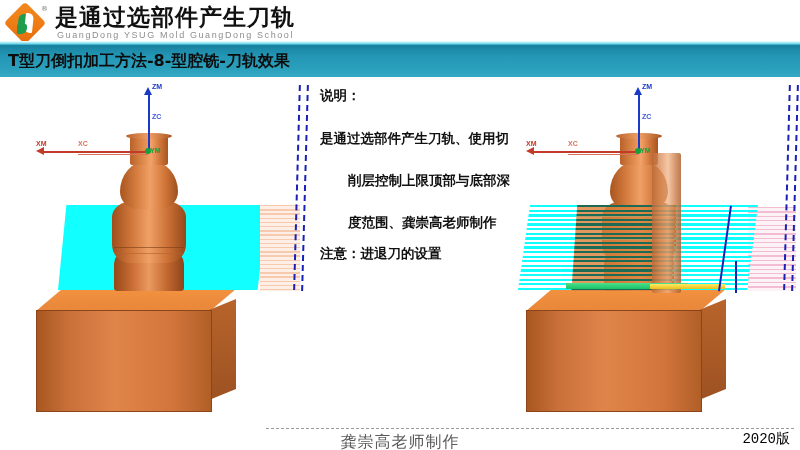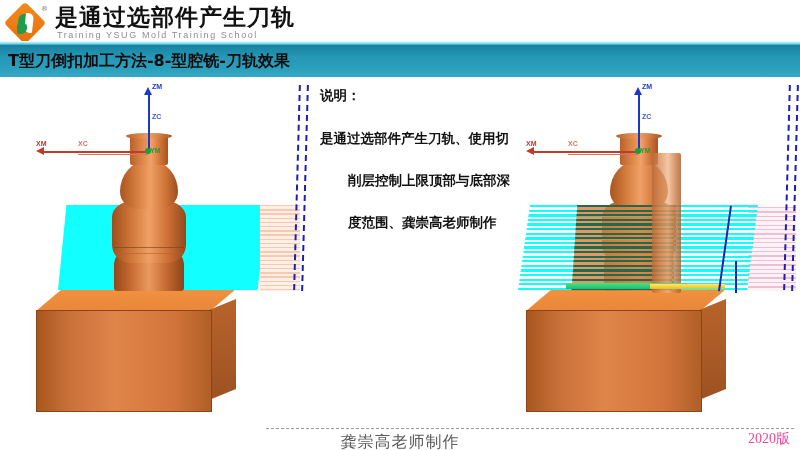--- a/index.html
+++ b/index.html
@@ -230,53 +230,54 @@
     position:absolute;left:266px;top:428px;width:528px;height:0;
     border-top:1px dashed #9a9a9a;
   }
   .foot-center{
     position:absolute;left:0;top:432px;width:800px;text-align:center;
     font-family:"DejaVu Serif","Liberation Serif",serif;
     font-size:16px;font-weight:normal;color:#5b5b5b;letter-spacing:1px;
   }
   .foot-right{
     position:absolute;right:10px;top:430px;
-    font-family:Liberation Serif, serif;
-    font-size:14px;color:#ec4899;
+    font-family:Liberation Mono, monospace;
+    font-size:14px;color:#000000;
   }
 </style>
 </head>
 <body>
 
 <div class="slide">
 
   <div class="header">
     <div class="logo-wrap">
       <div class="logo-diamond"></div>
       <div class="logo-s1"></div>
       <div class="logo-s2"></div>
       <div class="logo-s3"></div>
       <div class="logo-r">®</div>
     </div>
     <div class="brand-cn">是通过选部件产生刀轨</div>
-    <div class="brand-en">Training YSUG Mold Training School</div>
+    <div class="brand-en">GuangDong YSUG Mold GuangDong School</div>
   </div>
 
   <div class="titlebar-top-strip"></div>
   <div class="titlebar"></div>
   <div class="title-text">T型刀倒扣加工方法-8-型腔铣-刀轨效果</div>
 
   <div class="note">
     <div class="note-l">说明：</div>
     <div class="note-gap"></div>
     <div class="note-gap"></div>
     <div class="note-l">是通过选部件产生刀轨、使用切</div>
     <div class="note-l note-indent">削层控制上限顶部与底部深</div>
     <div class="note-l note-indent">度范围、龚崇高老师制作</div>
     <div class="note-gap"></div>
+    <div class="note-l">注意：进退刀的设置</div>
   </div>
 
   <div class="scene scene-left">
 
     <div class="base-top"></div>
     <div class="base-side"></div>
     <div class="base-front"></div>
 
     <div class="cyan-plate"></div>
     <div class="hatch-peach"></div>

